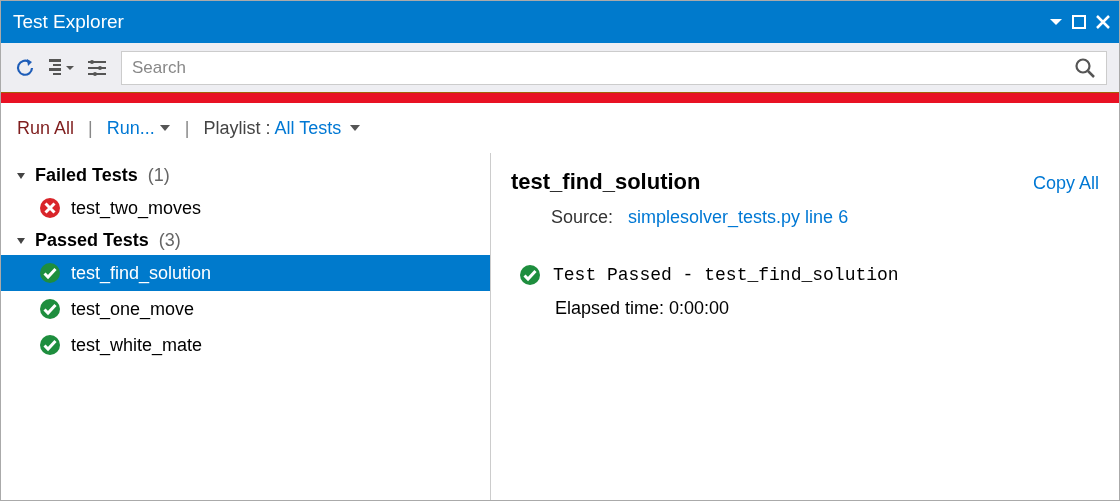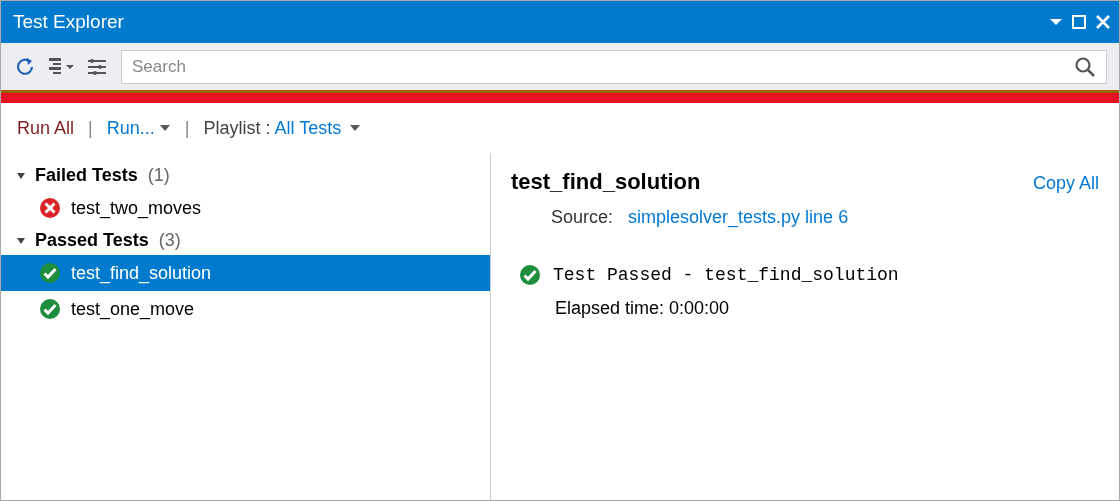--- a/index.html
+++ b/index.html
@@ -3,21 +3,21 @@
   <meta charset="utf-8">
   <style>
     * { box-sizing: border-box; margin: 0; padding: 0; }
     body { font-family: "Segoe UI", Tahoma, sans-serif; font-size: 15px; background: #fff; width: 1120px; height: 501px; overflow: hidden; border: 1px solid #aaa; }
     
     .title-bar { background: #007acc; color: #fff; height: 42px; display: flex; align-items: center; padding: 0 8px; font-size: 19px; }
     .title-bar-text { flex: 1; padding-left: 4px; }
     .title-bar-controls { display: flex; gap: 8px; align-items: center; }
     .title-bar-controls svg { cursor: pointer; }
     
-    .toolbar { height: 50px; display: flex; align-items: center; padding: 0 12px; gap: 12px; background: #eeeef2; border-bottom: 3px solid #a16207; }
+    .toolbar { height: 50px; display: flex; align-items: center; padding: 0 12px; gap: 12px; background: #eeeef2; border-bottom: 1px solid #a16207; }
     .toolbar-buttons { display: flex; gap: 10px; align-items: center; }
     .toolbar-buttons svg { cursor: pointer; }
     .search-box { flex: 1; display: flex; align-items: center; border: 1px solid #ccc; background: #fff; height: 34px; padding: 0 10px; }
     .search-box input { border: none; outline: none; flex: 1; font-size: 17px; color: #555; font-family: inherit; }
     .search-box input::placeholder { color: #888; }
     .search-icon { color: #555; cursor: pointer; margin-left: 6px; }
     
     .red-bar { height: 10px; background: #e81123; }
     
     .action-bar { height: 50px; display: flex; align-items: center; padding: 0 16px; gap: 8px; font-size: 18px; }
@@ -150,20 +150,27 @@
         </svg>
       <span>test_find_solution</span>
     </div>
     <div class="tree-item">
       <svg class="status-icon" viewBox="0 0 22 22">
           <circle cx="11" cy="11" r="10" fill="#1e8e3e"></circle>
           <path d="M5.5 11.5 L9 15 L16.5 7" fill="none" stroke="#fff" stroke-width="3"></path>
         </svg>
       <span>test_one_move</span>
     </div>
+    <div class="tree-item">
+      <svg class="status-icon" viewBox="0 0 22 22">
+          <circle cx="11" cy="11" r="10" fill="#1e8e3e"></circle>
+          <path d="M5.5 11.5 L9 15 L16.5 7" fill="none" stroke="#fff" stroke-width="3"></path>
+        </svg>
+      <span>test_white_mate</span>
+    </div>
 
   </div>
 
   <div class="detail-panel">
     <div class="detail-header">
       <span class="detail-title">test_find_solution</span>
       <span class="copy-all">Copy All</span>
     </div>
     <div class="detail-source">
       <span class="detail-source-label">Source:</span>

